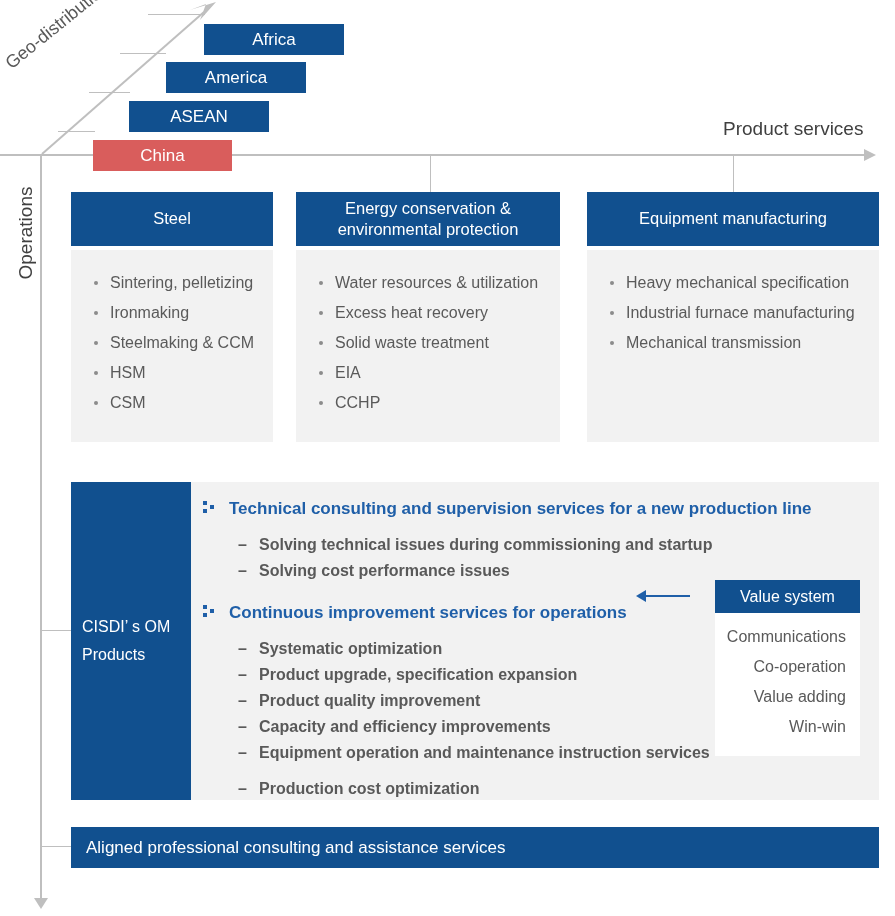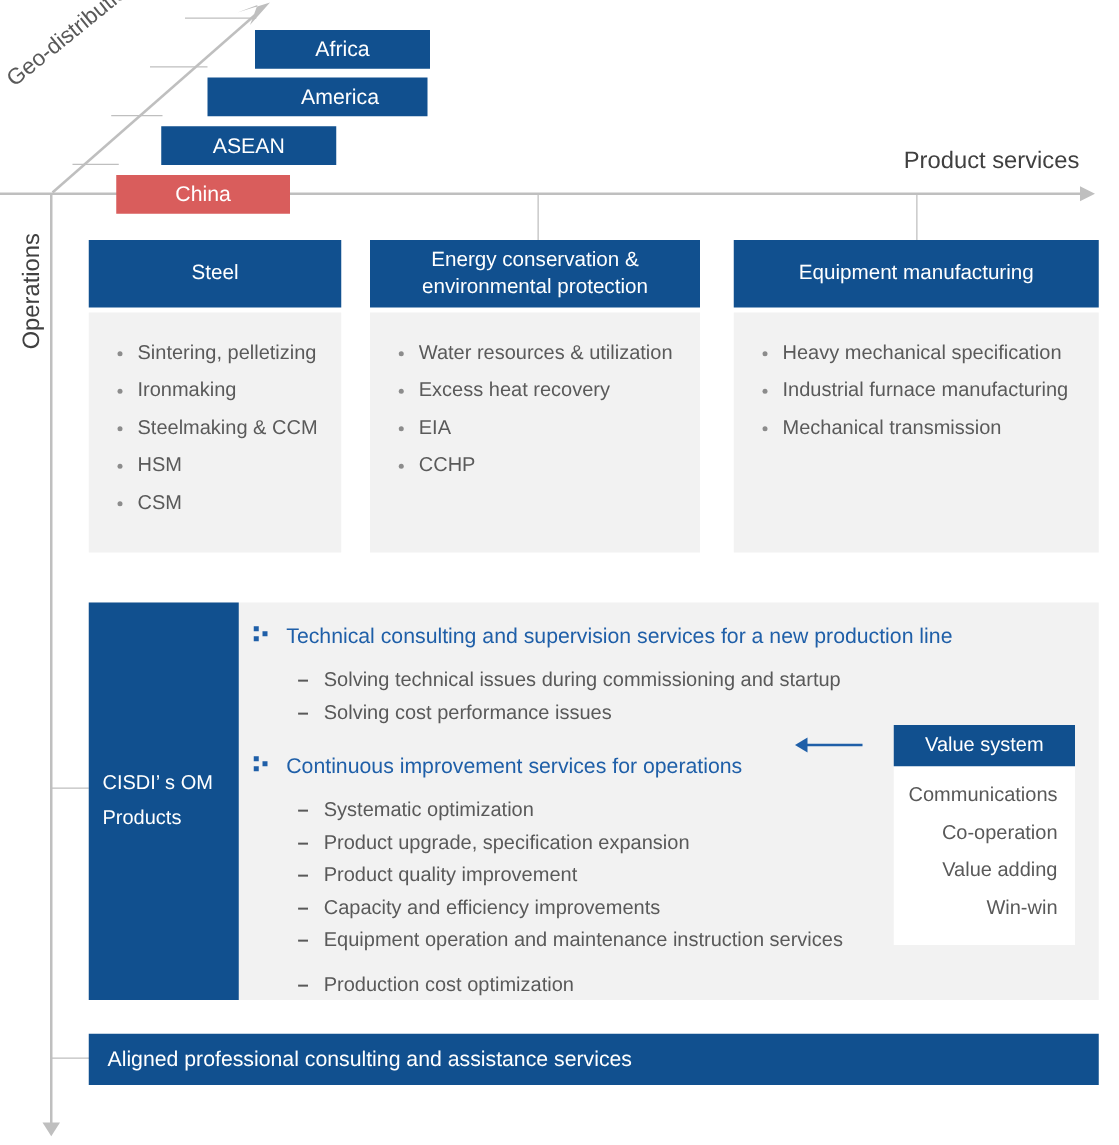--- a/index.html
+++ b/index.html
@@ -183,20 +183,21 @@
     box-sizing: border-box;
     display: flex;
     flex-direction: column;
     justify-content: center;
   }
   #om-content {
     position: absolute;
     left: 132px;
     top: 14px;
     right: 8px;
+    font-weight: bold;
   }
   .om-head {
     position: relative;
     color: #1f5fa8;
     font-size: 17px;
     line-height: 26px;
     padding-left: 26px;
     white-space: nowrap;
   }
   .om-head .marker {
@@ -318,21 +319,21 @@
 
   <div class="tick-h" style="top:630px; width:31px;"></div>
   <div class="tick-h" style="top:846px; width:31px;"></div>
 
   <div class="geo-connector" style="left:148px; top:14px;  width:57px;"></div>
   <div class="geo-connector" style="left:120px; top:53px;  width:46px;"></div>
   <div class="geo-connector" style="left:89px;  top:92px;  width:41px;"></div>
   <div class="geo-connector" style="left:58px;  top:131px; width:37px;"></div>
 
   <div class="geo-box" style="left:204px; top:0px;   width:140px;">Africa</div>
-  <div class="geo-box" style="left:166px; top:38px;  width:140px;padding-left:36px;">America</div>
+  <div class="geo-box" style="left:166px; top:38px;  width:140px;">America</div>
   <div class="geo-box" style="left:129px; top:77px;  width:140px;">ASEAN</div>
   <div class="geo-box red" style="left:93px; top:116px; width:139px;">China</div>
 
   <div class="cat-col" style="left:71px; width:202px;">
     <div class="cat-head">Steel</div>
     <div class="cat-body">
       <ul>
         <li>Sintering, pelletizing</li>
         <li>Ironmaking</li>
         <li>Steelmaking &amp; CCM</li>
@@ -341,20 +342,21 @@
       </ul>
     </div>
   </div>
 
   <div class="cat-col" style="left:296px; width:264px;">
     <div class="cat-head">Energy conservation &amp; environmental protection</div>
     <div class="cat-body">
       <ul>
         <li>Water resources &amp; utilization</li>
         <li>Excess heat recovery</li>
+        <li>Solid waste treatment</li>
         <li>EIA</li>
         <li>CCHP</li>
       </ul>
     </div>
   </div>
 
   <div class="cat-col" style="left:587px; width:292px;">
     <div class="cat-head">Equipment manufacturing</div>
     <div class="cat-body">
       <ul>

